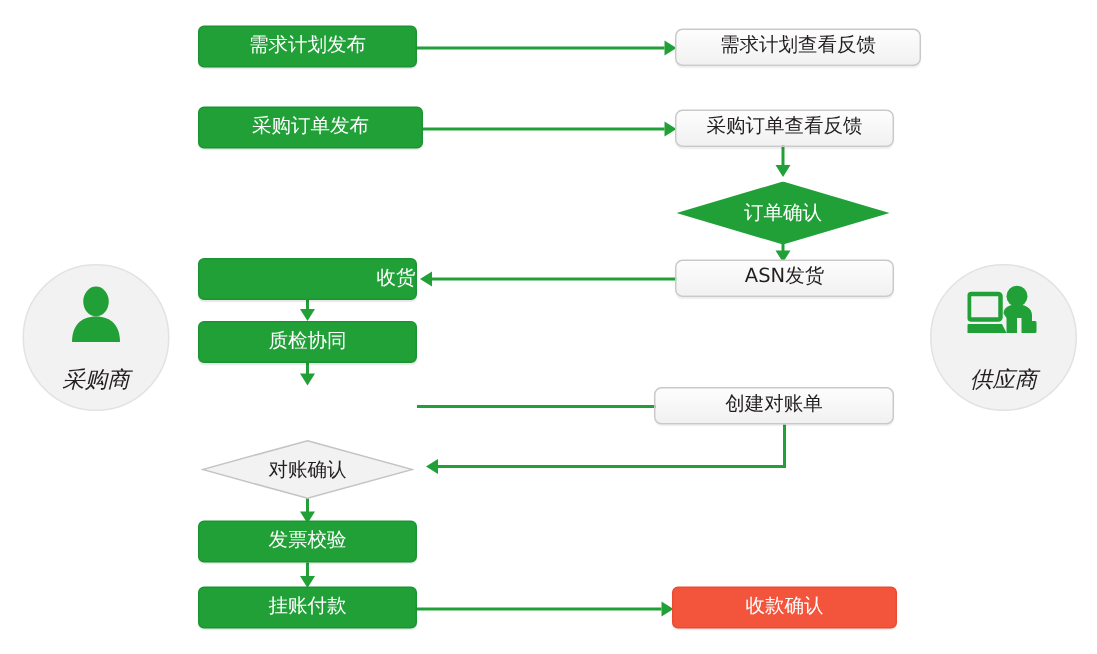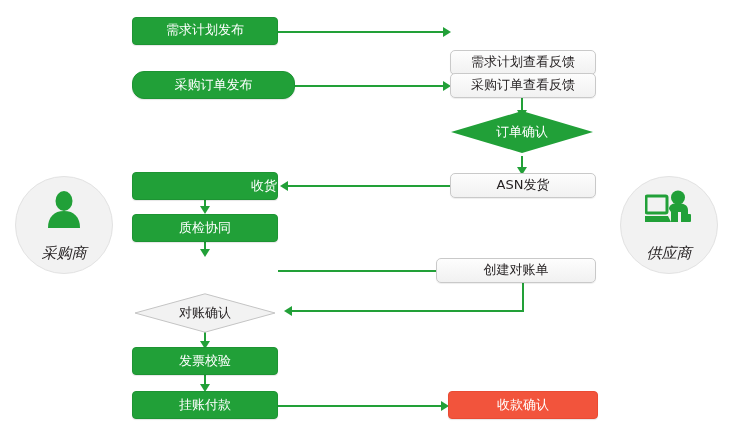--- a/index.html
+++ b/index.html
@@ -173,33 +173,33 @@
   <div class="wire v" style="left:204px; top:375px; width:2px; height:11px;"></div>
   <div class="arrow down" style="left:200px; top:384px;"></div>
 
   <div class="wire h" style="left:278px; top:405px; width:163px;"></div>
   <div class="arrow right" style="left:441px; top:401px;"></div>
 
   <div class="node green" style="left:132px; top:17px; width:146px; height:28px;font-family:Liberation Mono, monospace;">
     <span>需求计划发布</span>
   </div>
 
-  <div class="node grey" style="left:450px; top:19px; width:146px; height:25px;margin-top:31px;">
+  <div class="node grey" style="left:450px; top:19px; width:164px; height:25px;">
     <span>需求计划查看反馈</span>
   </div>
 
-  <div class="node green" style="left:132px; top:71px; width:163px; height:28px;border-radius:12px;">
+  <div class="node green" style="left:132px; top:71px; width:150px; height:28px;">
     <span>采购订单发布</span>
   </div>
 
   <div class="node grey" style="left:450px; top:73px; width:146px; height:25px;">
     <span>采购订单查看反馈</span>
   </div>
 
-  <div class="diamond green" style="left:451px; top:111px; width:142px; height:42px;text-align:right;">
+  <div class="diamond green" style="left:451px; top:121px; width:142px; height:42px;text-align:right;">
     <svg width="142" height="42" viewBox="0 0 142 42">
       <polygon points="71,0 142,21 71,42 0,21" fill="#21a038"></polygon>
     </svg>
     <span class="dlabel">订单确认</span>
   </div>
 
   <div class="node grey" style="left:450px; top:173px; width:146px; height:25px;">
     <span>ASN发货</span>
   </div>
 

